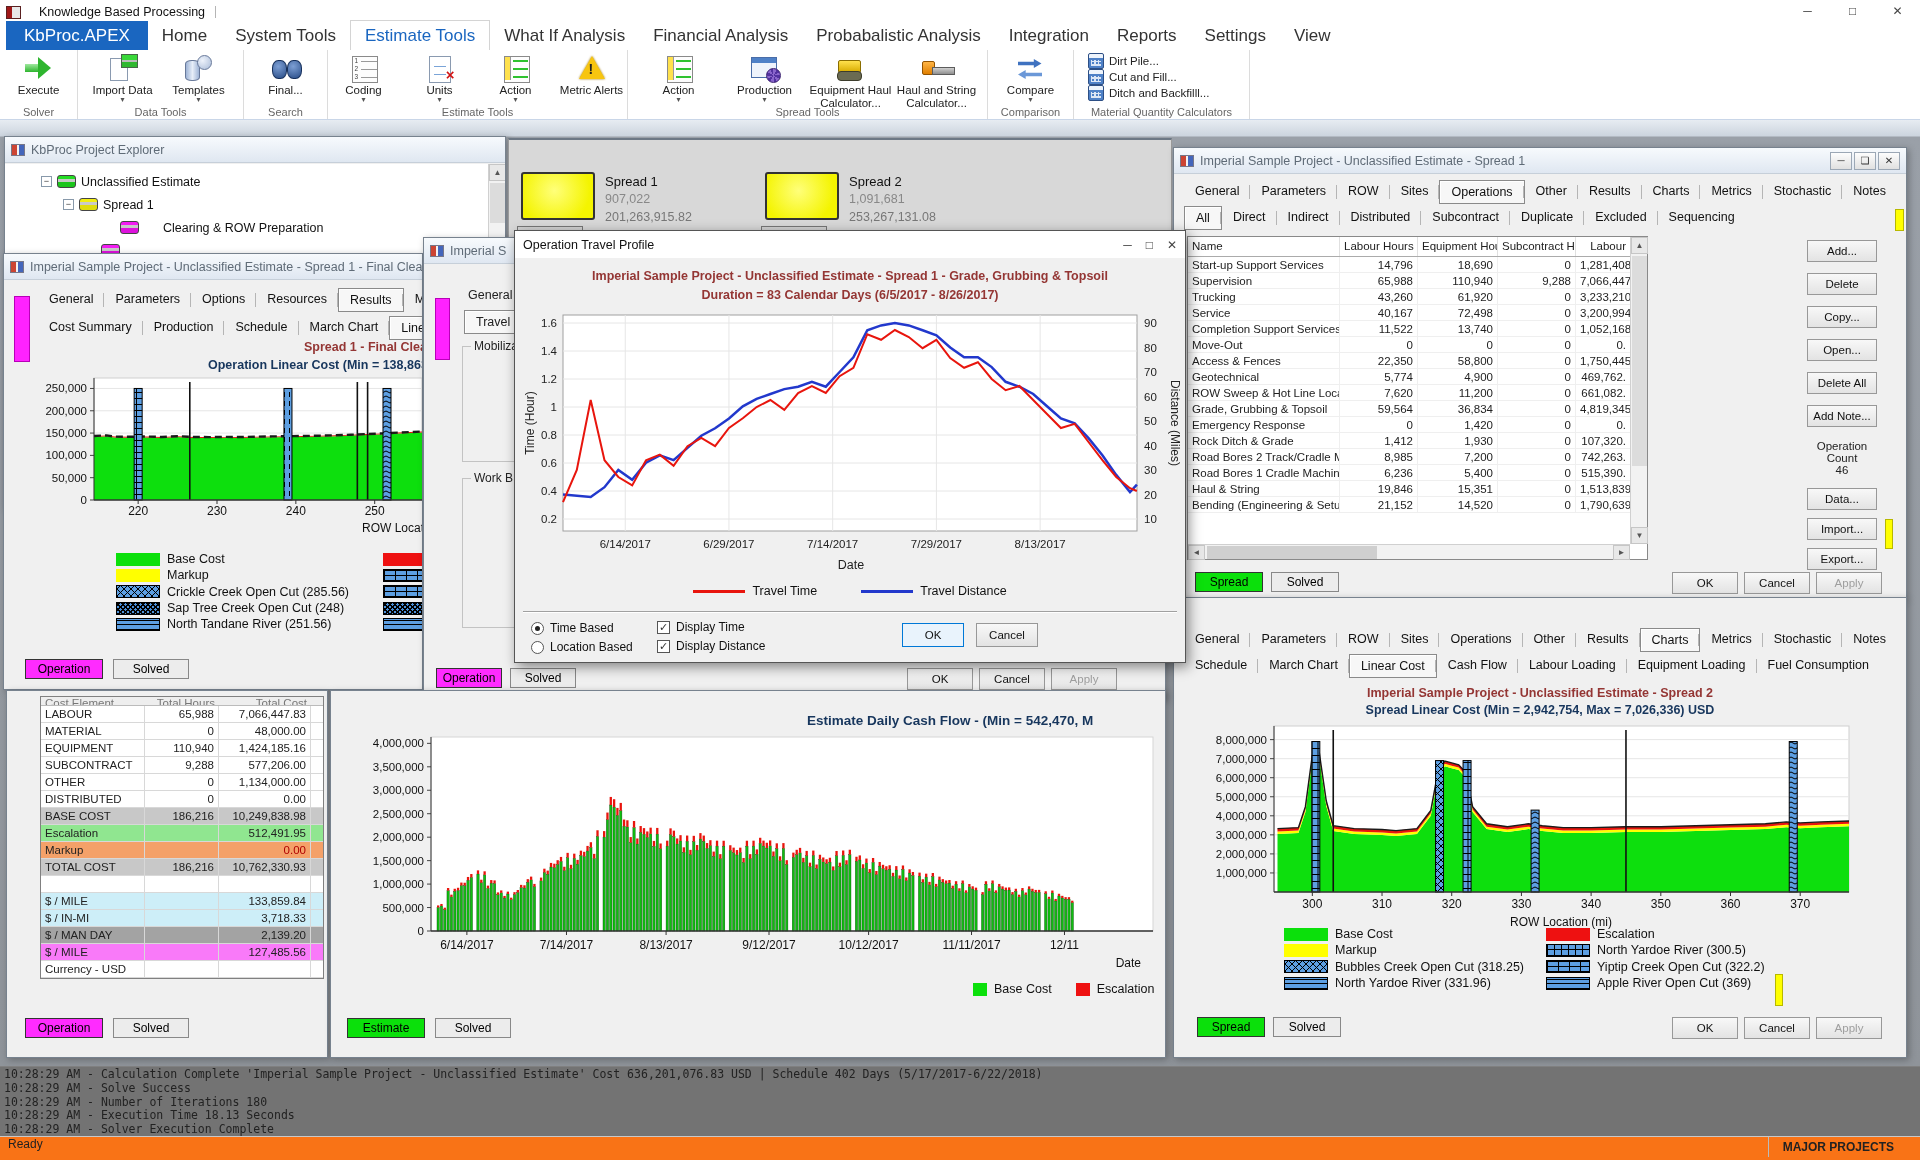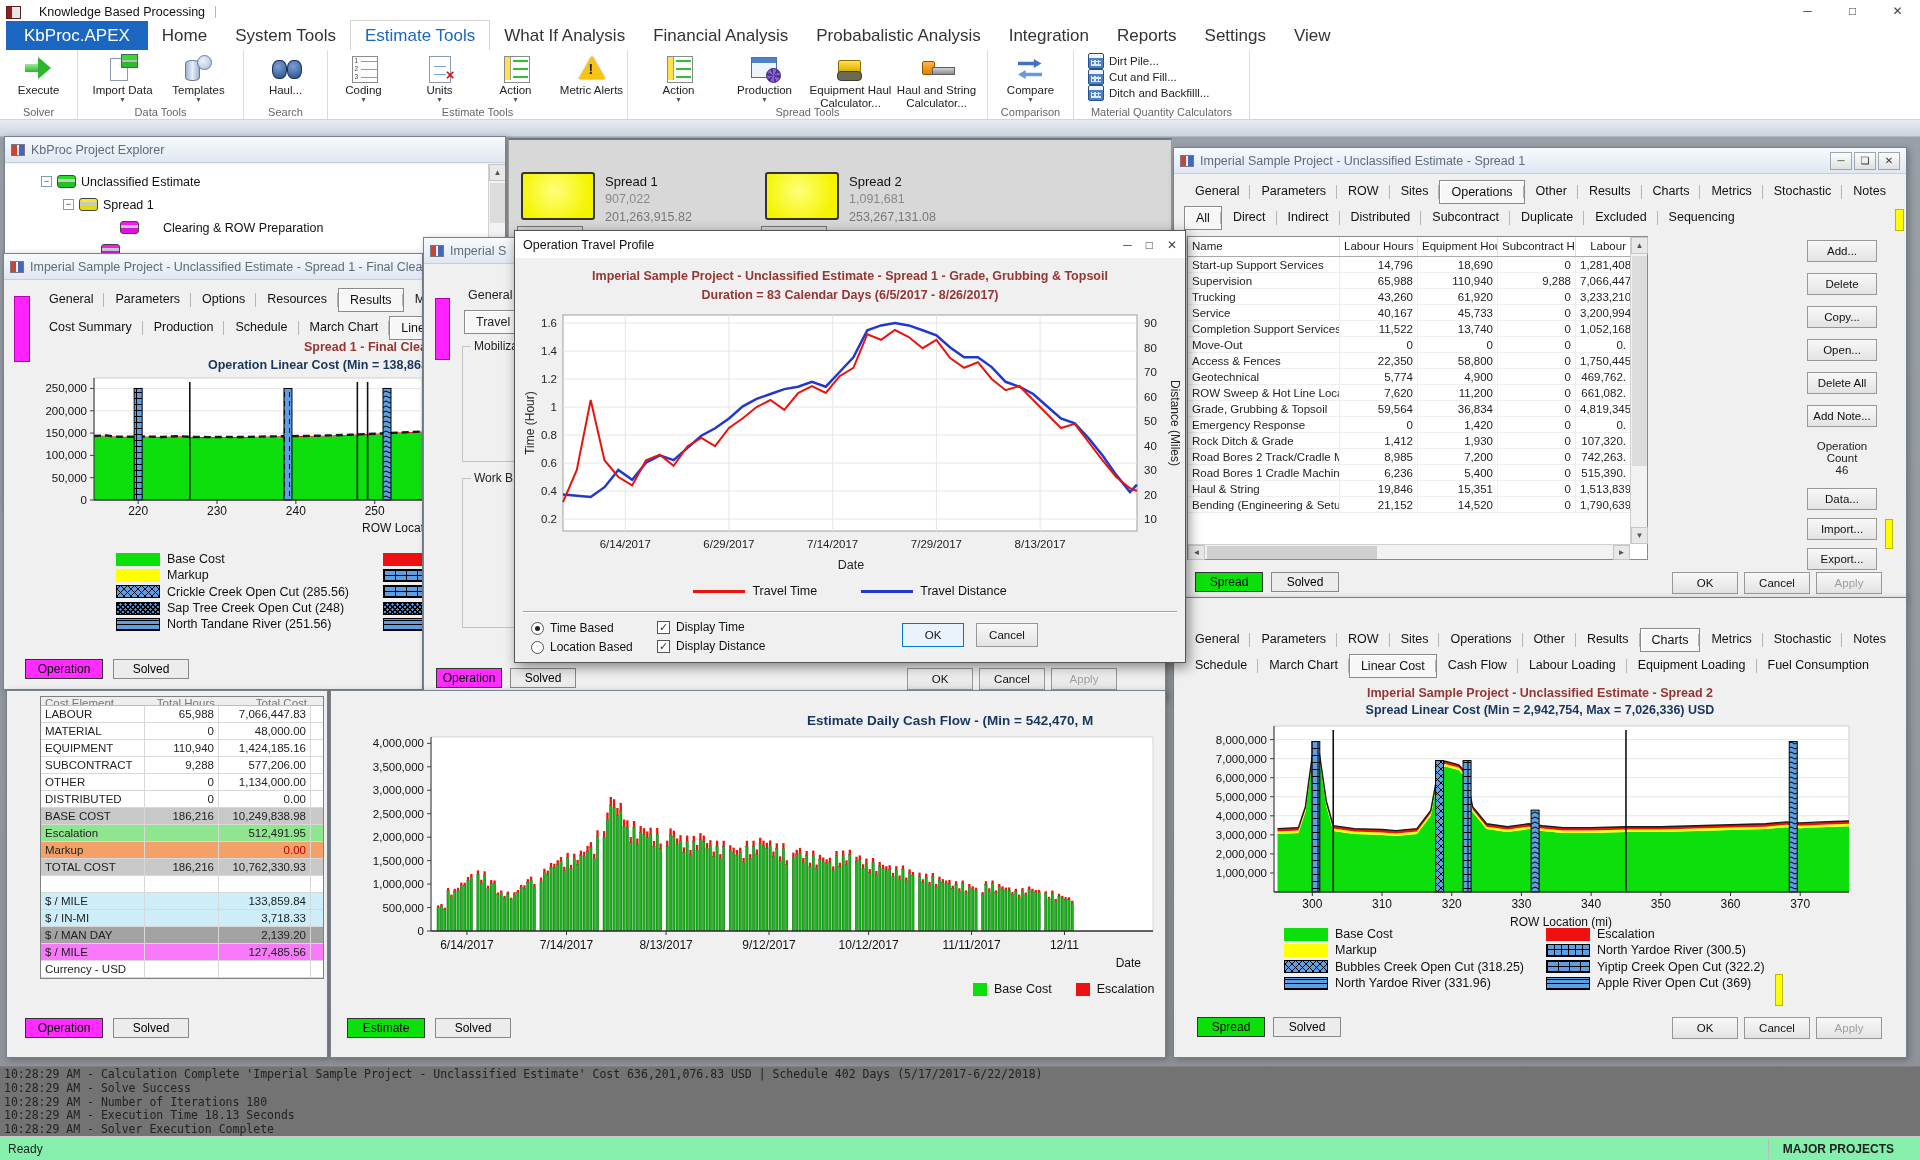--- a/index.html
+++ b/index.html
@@ -132,21 +132,21 @@
 .radio{width:13px;height:13px;border:1px solid #555;border-radius:50%;background:#fff;position:relative;flex:0 0 auto}
 .radio.on::after{content:"";position:absolute;left:3px;top:3px;width:5px;height:5px;border-radius:50%;background:#222}
 .cbox{width:13px;height:13px;border:1px solid #555;background:#fff;font-size:11px;line-height:11px;text-align:center;color:#333;flex:0 0 auto}
 .ctlrow{display:flex;align-items:center;gap:6px;font-size:12px;color:#111}
 .groove{position:absolute;border-top:1px solid #a0a0a0;border-bottom:1px solid #fff}
 
 .dgrp{position:absolute;border:1px solid #c3c3c3;border-right:none}
 .dgrp .gl{position:absolute;top:-8px;left:8px;background:#f0f0f0;padding:0 3px;font-size:12px;color:#222;white-space:nowrap}
 
 #log{position:absolute;left:0;top:1066px;width:1920px;height:70px;background:#737373;border-top:1px solid #808080;font-family:"DejaVu Sans Mono",monospace;font-size:11.5px;line-height:13.8px;color:#222;padding:1px 4px;white-space:pre}
-#statusbar{position:absolute;left:0;top:1136px;width:1920px;height:24px;background:#86efac;border-top:1px solid #c8c8c8;display:flex;align-items:center;font-size:12px;color:#222}
+#statusbar{position:absolute;left:0;top:1136px;width:1920px;height:24px;background:#f97316;border-top:1px solid #c8c8c8;display:flex;align-items:flex-start;font-size:12px;color:#222}
 #statusbar .rt{margin-left:auto;font-weight:bold;border-left:1px solid #bbb;padding:3px 26px 3px 14px}
 svg text{font-family:"Liberation Sans",sans-serif}
 </style>
 </head>
 <body>
 
 <div id="titlebar">
   <span class="appico"></span>
   <span class="t">Knowledge Based Processing</span>
   <div id="winctl">
@@ -195,21 +195,21 @@
           <span>Templates</span>
           <span class="dd">▾</span>
         </div>
     </div>
     <span class="rgl">Data Tools</span>
   </div>
   <div class="rgroup" style="width:84px">
     <div>
       <div class="ritem">
           <span class="ric ic-find"></span>
-          <span>Haul...</span>
+          <span>Final...</span>
           <span class="dd"></span>
         </div>
     </div>
     <span class="rgl">Search</span>
   </div>
   <div class="rgroup" style="width:300px">
     <div style="display:flex">
       <div class="ritem">
           <span class="ric ic-coding"></span>
           <span>Coding</span>
@@ -416,21 +416,21 @@
           <div class="cw0">Trucking</div>
           <div class="cw1 num">43,260</div>
           <div class="cw2 num">61,920</div>
           <div class="cw3 num">0</div>
           <div class="cw4 num">3,233,210.</div>
         </div>
 
         <div class="gr-r">
           <div class="cw0">Service</div>
           <div class="cw1 num">40,167</div>
-          <div class="cw2 num">45,733</div>
+          <div class="cw2 num">72,498</div>
           <div class="cw3 num">0</div>
           <div class="cw4 num">3,200,994.</div>
         </div>
 
         <div class="gr-r">
           <div class="cw0">Completion Support Services</div>
           <div class="cw1 num">11,522</div>
           <div class="cw2 num">13,740</div>
           <div class="cw3 num">0</div>
           <div class="cw4 num">1,052,168.</div>

